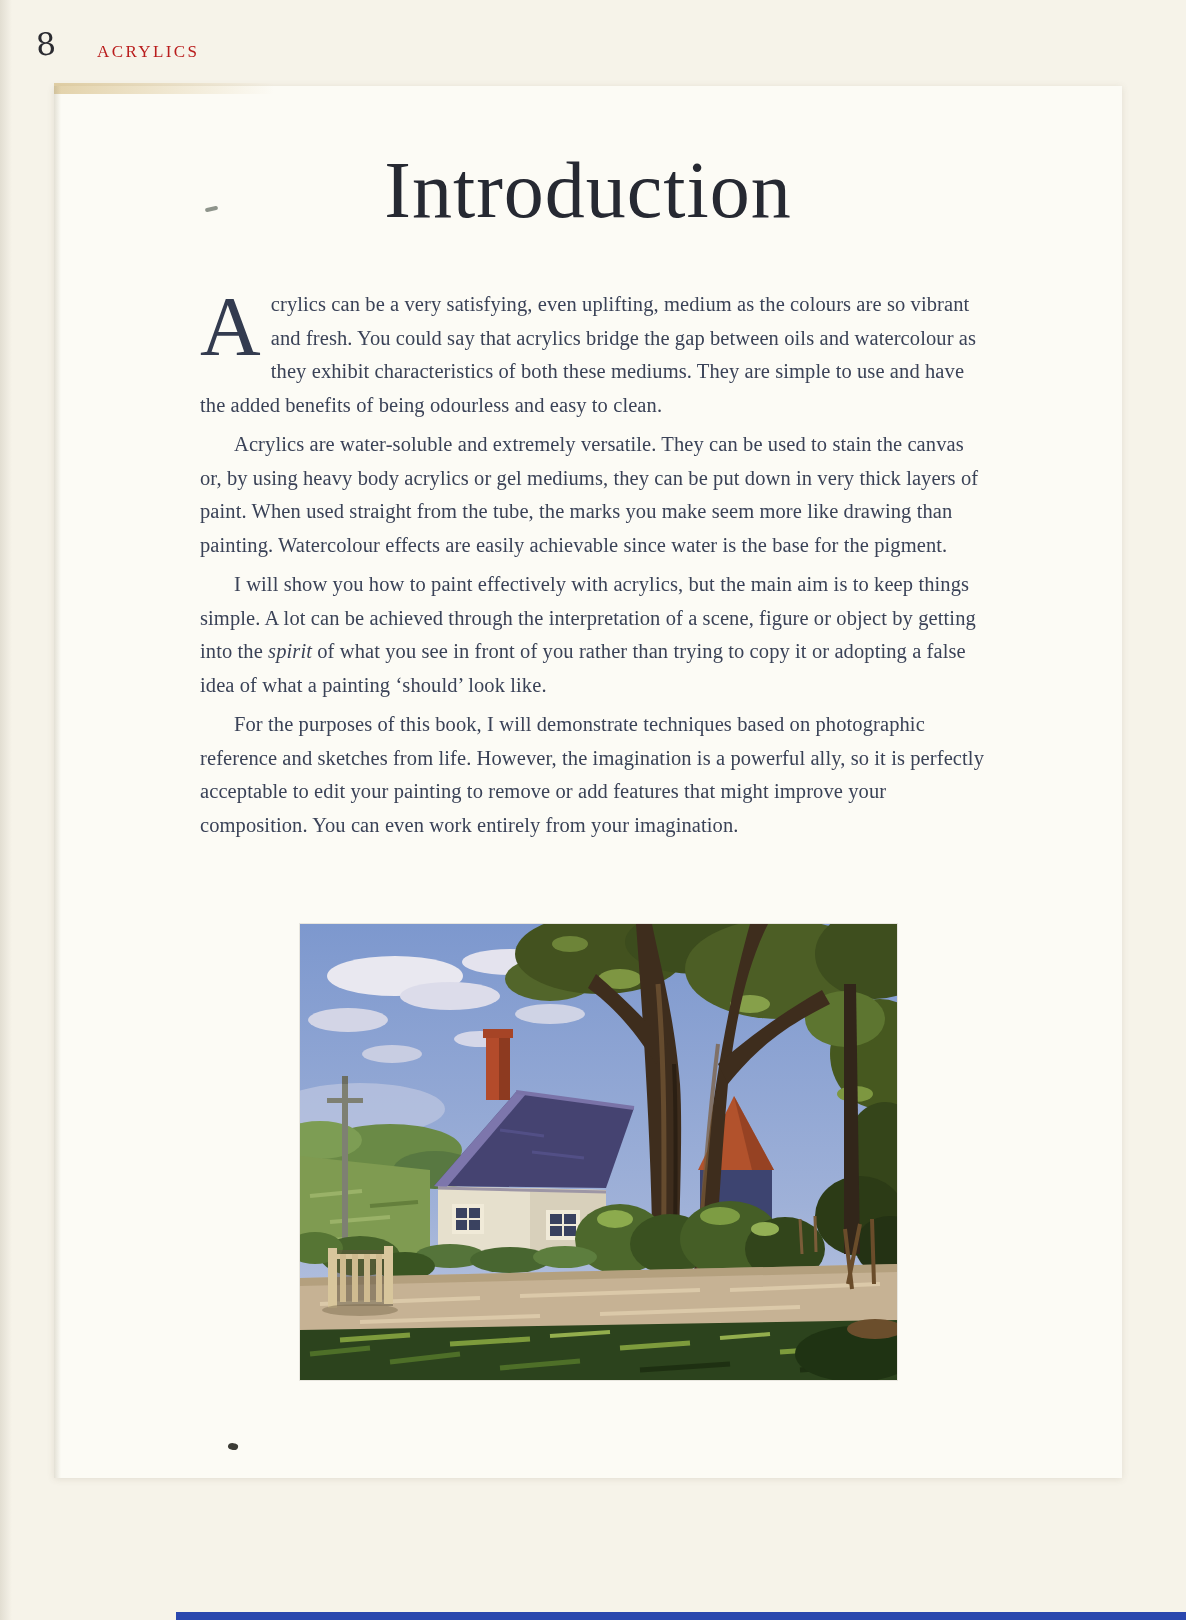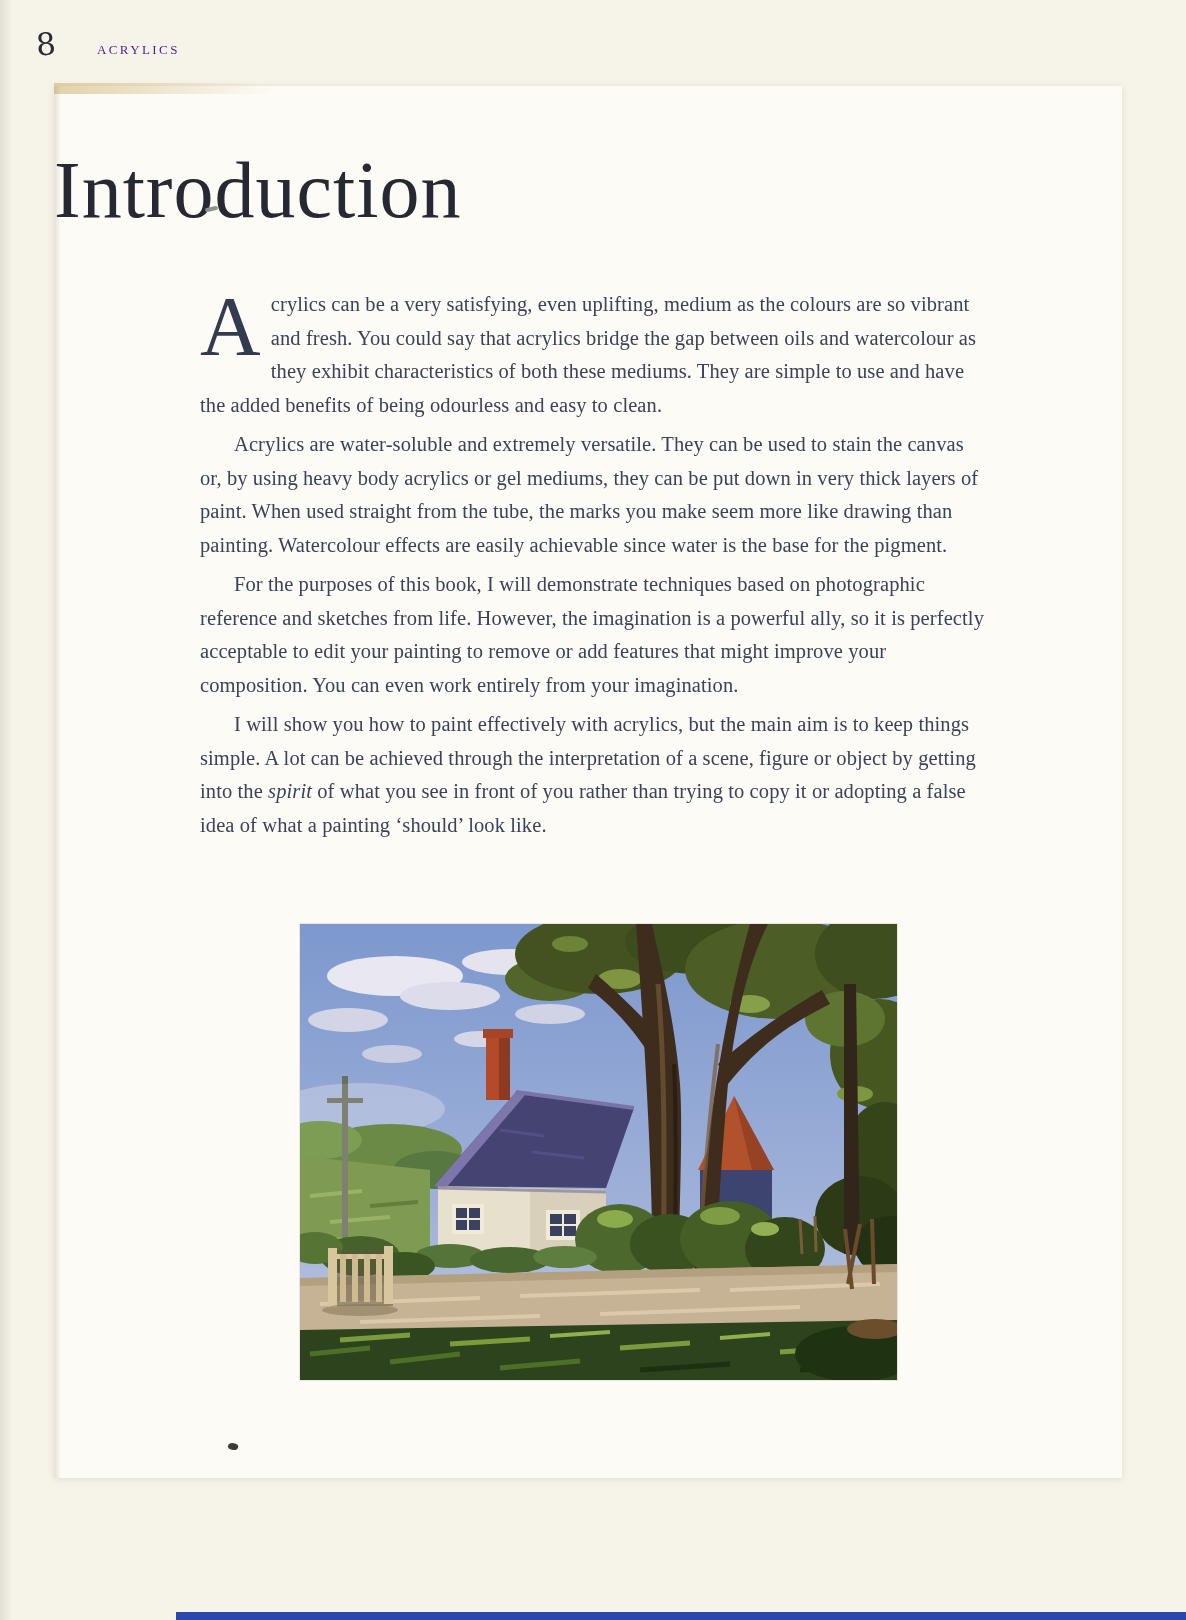--- a/index.html
+++ b/index.html
@@ -25,25 +25,25 @@
     background:linear-gradient(90deg, rgba(206,176,108,.55), rgba(206,176,108,0));}
   .page-edge{position:absolute; left:54px; top:86px; width:7px; height:1392px;
     background:linear-gradient(90deg, rgba(140,130,100,.22), rgba(140,130,100,0));}
   .page-number{
     position:absolute; left:36px; top:26px;
     font-family:"DejaVu Serif", serif; font-size:31px; color:#2b2b31;
     transform:rotate(-5deg);
   }
   .running-header{
     position:absolute; left:97px; top:42px;
-    font-size:13px; letter-spacing:2.4px; color:#4c1d95;
+    font-size:17px; letter-spacing:2.4px; color:#b91c1c;
   }
   .title{
     position:absolute; left:54px; top:150px; width:1068px; margin:0;
-    text-align:left; font-size:80px; font-weight:normal;
+    text-align:center; font-size:80px; font-weight:normal;
     letter-spacing:1px; color:#262932; line-height:1;
   }
   .text-block{
     position:absolute; left:200px; top:288px; width:788px;
     font-size:20.5px; line-height:33.5px; color:#3a4257; letter-spacing:.1px;
   }
   .text-block p{margin:0 0 6px 0;}
   .text-block p.indent{text-indent:34px;font-family:Liberation Serif, serif;}
   .dropcap{
     float:left; font-size:84px; line-height:62px; padding:8px 10px 0 0;
@@ -82,22 +82,22 @@
   <div class="page-edge"></div>
 
   <span class="page-number">8</span>
   <span class="running-header">ACRYLICS</span>
 
   <h1 class="title">Introduction</h1>
 
   <div class="text-block">
     <p><span class="dropcap">A</span><span>crylics can be a very satisfying, even uplifting, medium as the colours are so vibrant and fresh. You could say that acrylics bridge the gap between oils and watercolour as they exhibit characteristics of both these mediums. They are simple to use and have the added benefits of being odourless and easy to clean.</span></p>
     <p class="indent">Acrylics are water-soluble and extremely versatile. They can be used to stain the canvas or, by using heavy body acrylics or gel mediums, they can be put down in very thick layers of paint. When used straight from the tube, the marks you make seem more like drawing than painting. Watercolour effects are easily achievable since water is the base for the pigment.</p>
+    <p class="indent"><span>I will show you how to paint effectively with acrylics, but the main aim is to keep things simple. A lot can be achieved through the interpretation of a scene, figure or object by getting into the </span><em>spirit</em><span> of what you see in front of you rather than trying to copy it or adopting a false idea of what a painting ‘should’ look like.</span></p>
     <p class="indent">For the purposes of this book, I will demonstrate techniques based on photographic reference and sketches from life. However, the imagination is a powerful ally, so it is perfectly acceptable to edit your painting to remove or add features that might improve your composition. You can even work entirely from your imagination.</p>
-    <p class="indent"><span>I will show you how to paint effectively with acrylics, but the main aim is to keep things simple. A lot can be achieved through the interpretation of a scene, figure or object by getting into the </span><em>spirit</em><span> of what you see in front of you rather than trying to copy it or adopting a false idea of what a painting ‘should’ look like.</span></p>
   </div>
 
   <figure class="painting">
     <svg viewBox="0 0 597 456">
       <defs>
         <linearGradient id="skyg" x1="0" y1="0" x2="0" y2="1">
           <stop offset="0" class="st-sky-top"></stop>
           <stop offset="0.62" stop-color="#9fb1d8"></stop>
           <stop offset="1" class="st-sky-bot"></stop>
         </linearGradient>

